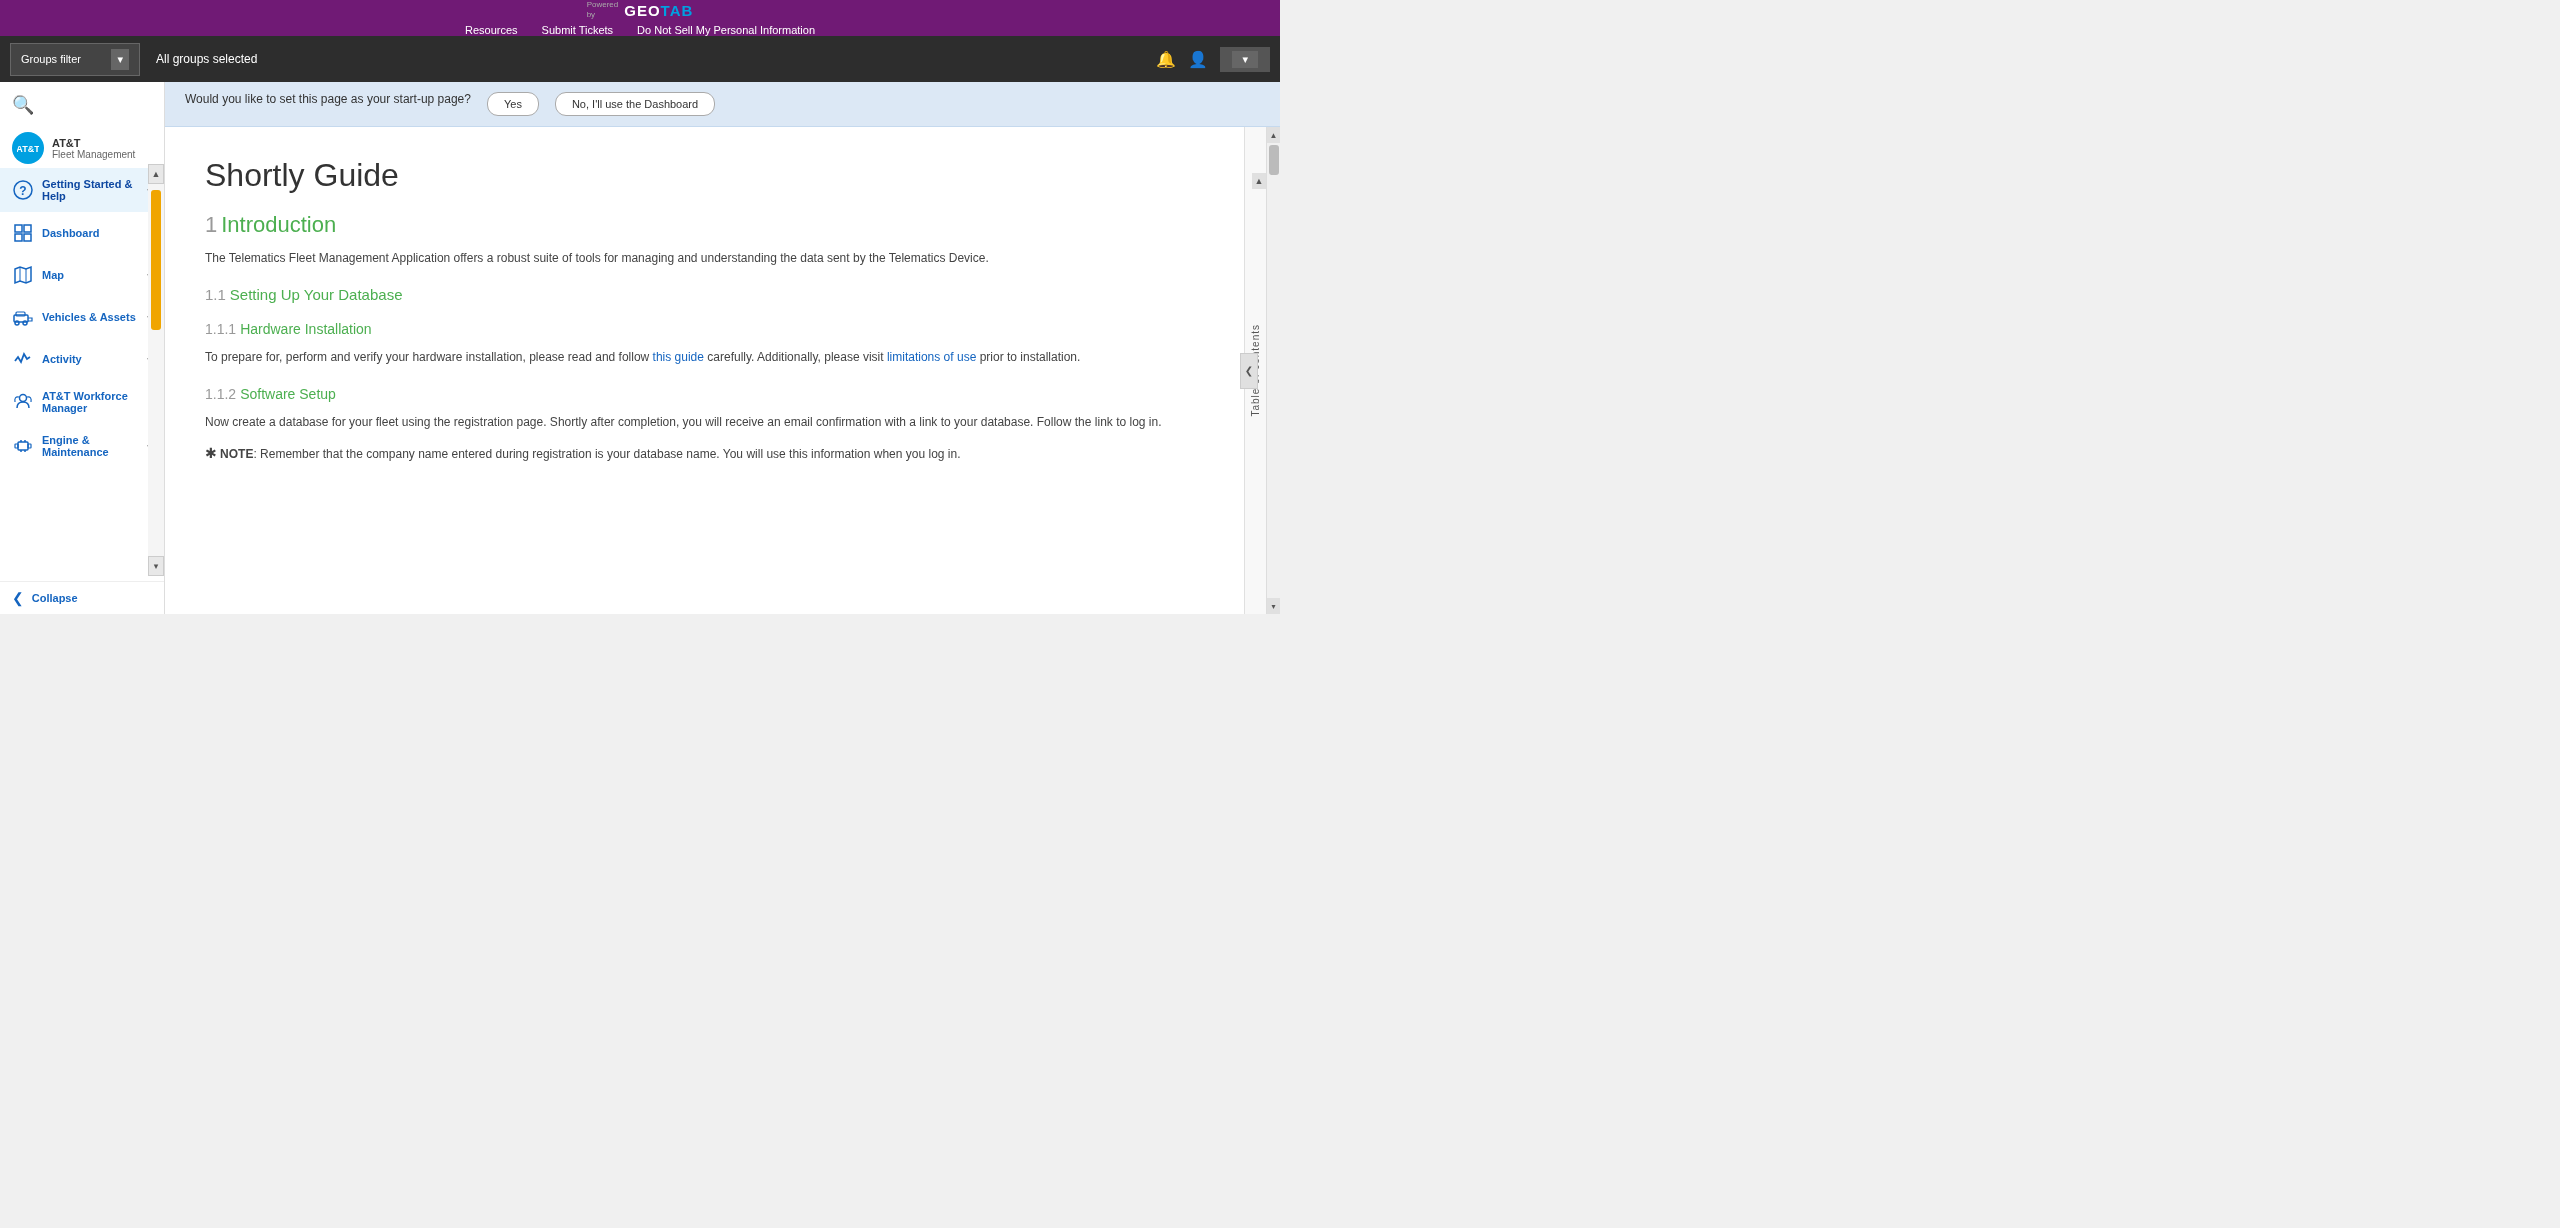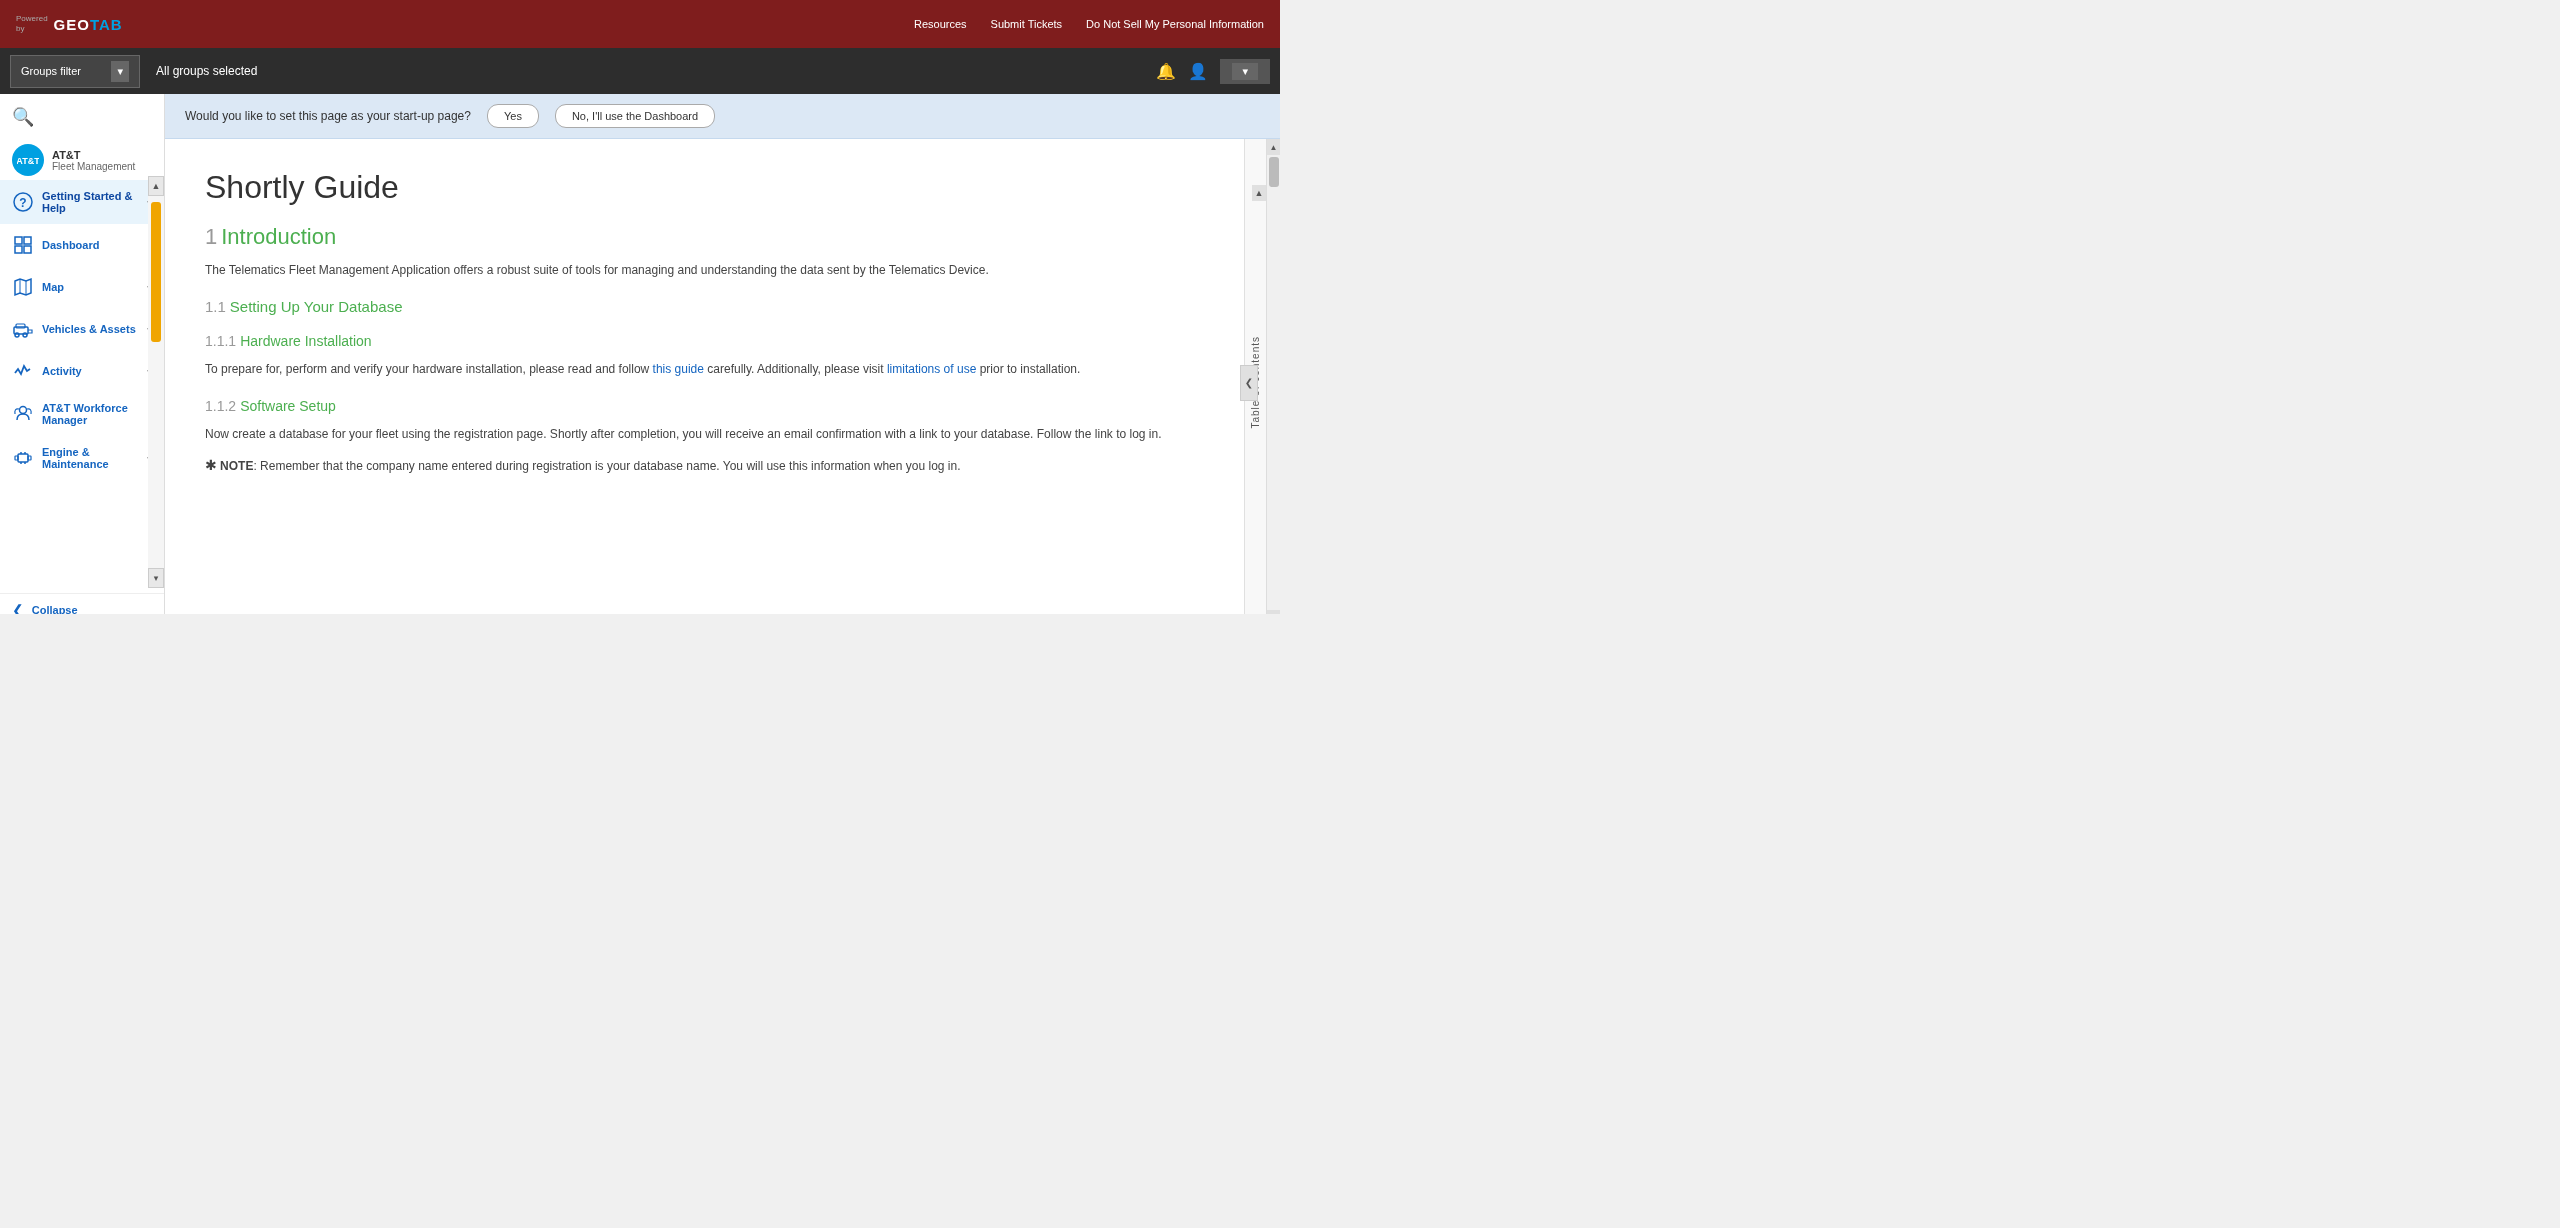--- a/index.html
+++ b/index.html
@@ -1,26 +1,27 @@
 <!DOCTYPE html>
 <html><head>
   <meta charset="utf-8">
   <style>
     * { margin: 0; padding: 0; box-sizing: border-box; }
     body { font-family: Arial, sans-serif; background: #f0f0f0; width: 1280px; height: 614px; overflow: hidden; }
 
     
     .top-bar {
-      background: #7f1d1d;
-      height: 48px;
+      background: #701a75;
+      height: 36px;
       display: flex;
       align-items: center;
       justify-content: space-between;
       padding: 0 16px;
       color: white;
+      flex-direction: column;
     }
     .top-bar-logo {
       display: flex;
       align-items: center;
       gap: 6px;
     }
     .top-bar-logo .powered-by {
       font-size: 8px;
       color: #aaa;
       line-height: 1.2;
@@ -210,21 +211,21 @@
       flex: 1;
       display: flex;
       flex-direction: column;
       background: #f0f4f8;
       overflow: hidden;
     }
     .startup-banner {
       background: #dce8f5;
       padding: 10px 20px;
       display: flex;
-      align-items: center;
+      align-items: flex-start;
       gap: 16px;
       border-bottom: 1px solid #c5d9ee;
     }
     .startup-banner .banner-text {
       font-size: 12px;
       color: #333;
     }
     .btn-yes, .btn-no {
       padding: 5px 16px;
       font-size: 11px;

